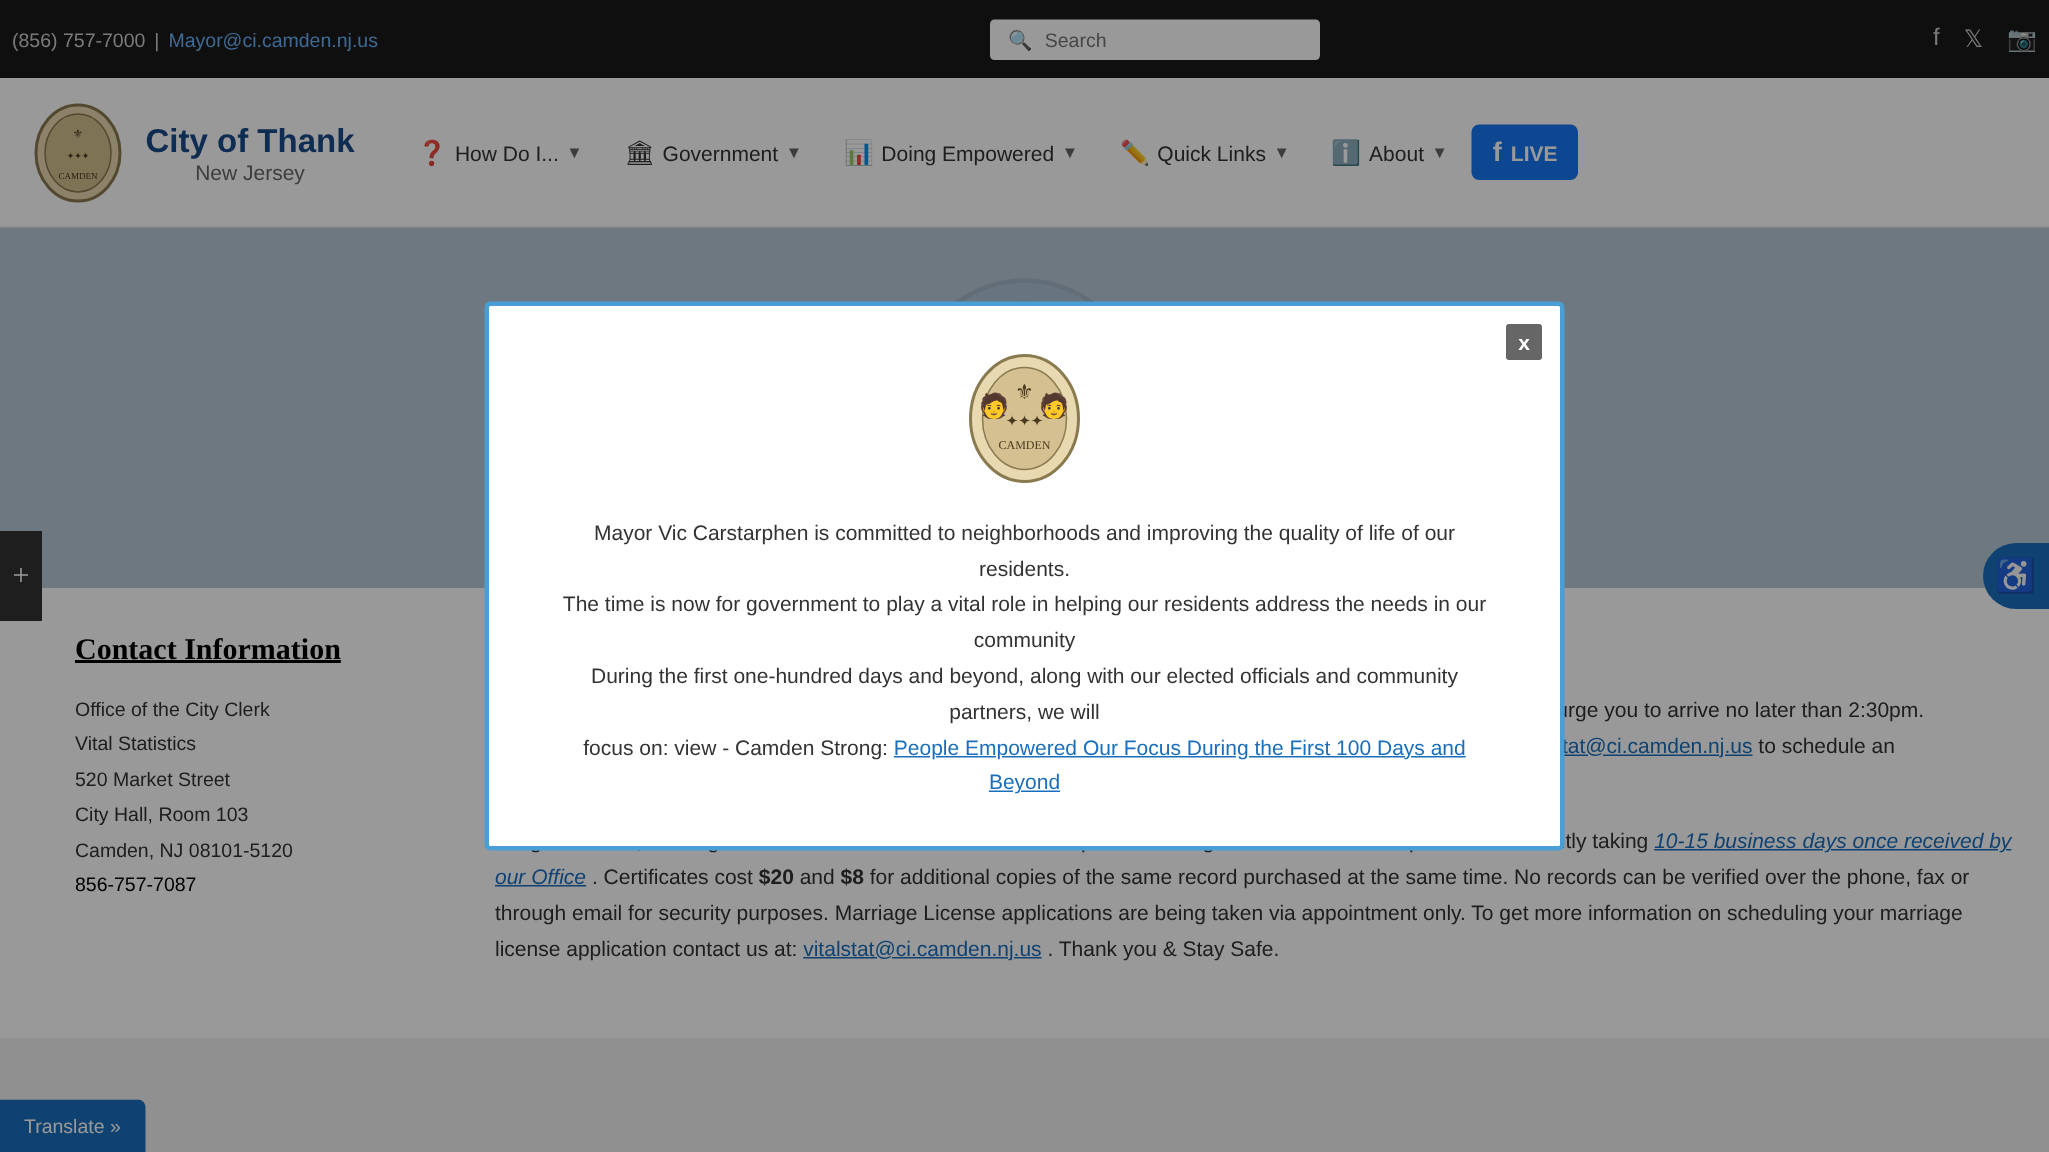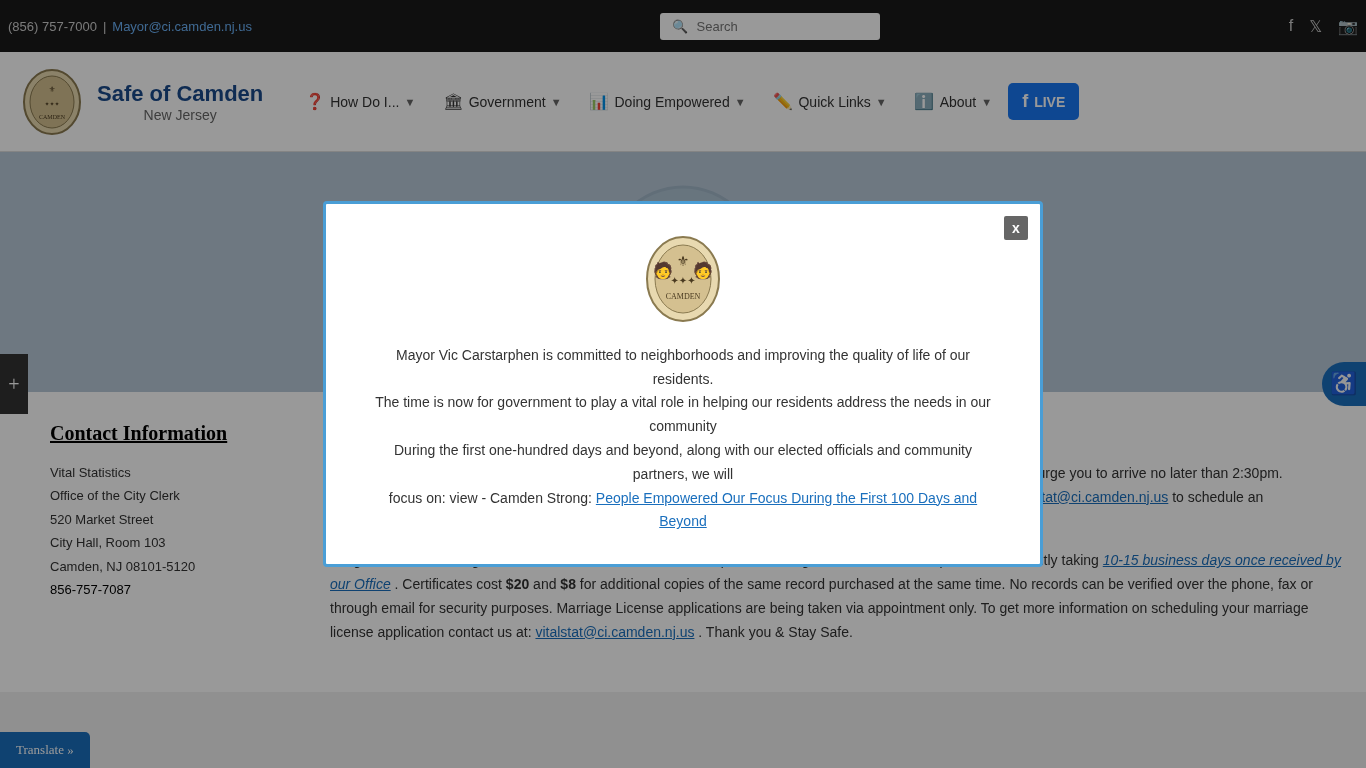--- a/index.html
+++ b/index.html
@@ -169,21 +169,21 @@
     #main-body strong { font-weight: bold; }
 
     
     #translate-bar {
       position: fixed;
       bottom: 0;
       left: 0;
       background: #1a6fbd;
       color: #fff;
       padding: 10px 16px;
-      font-family: Liberation Serif, serif;
+      font-family: Liberation Sans, sans-serif;
       font-size: 13px;
       cursor: pointer;
       border-radius: 0 5px 0 0;
       display: flex;
       align-items: center;
       gap: 6px;
     }
 
     
     #accessibility-btn {
@@ -288,21 +288,21 @@
   <a id="logo-area" href="#">
 
     <svg id="logo-shield" viewBox="0 0 65 75" xmlns="http://www.w3.org/2000/svg">
       <ellipse cx="32" cy="38" rx="28" ry="32" fill="#e8d9b0" stroke="#8a7a50" stroke-width="2"></ellipse>
       <ellipse cx="32" cy="38" rx="22" ry="26" fill="#d4c090" stroke="#8a7a50" stroke-width="1"></ellipse>
       <text x="32" y="28" text-anchor="middle" font-size="8" fill="#4a3a20" font-family="serif">⚜</text>
       <text x="32" y="42" text-anchor="middle" font-size="6" fill="#4a3a20" font-family="serif">✦✦✦</text>
       <text x="32" y="55" text-anchor="middle" font-size="6" fill="#4a3a20" font-family="serif">CAMDEN</text>
     </svg>
     <div id="logo-text">
-      <div class="city-of">Safe of Camden</div>
+      <div class="city-of">City of Thank</div>
       <div class="new-jersey">New Jersey</div>
     </div>
   </a>
 
   <nav id="nav-menu">
     <div class="nav-item">
       <span class="nav-icon">❓</span>
       <span>How Do I...</span>
       <span class="nav-arrow">▼</span>
     </div>
@@ -340,22 +340,22 @@
     <text x="100" y="70" text-anchor="middle" font-size="28" fill="#506070">⚜</text>
     <text x="100" y="100" text-anchor="middle" font-size="14" fill="#506070">✦✦✦✦✦</text>
     <text x="100" y="125" text-anchor="middle" font-size="12" fill="#506070">CAMDEN NJ</text>
   </svg>
 </div>
 
 <div id="main-content">
   <div id="sidebar">
     <div id="contact-info-title">Contact Information</div>
     <div id="contact-details">
+      <div>Office of the City Clerk</div>
       <div>Vital Statistics</div>
-      <div>Office of the City Clerk</div>
       <div>520 Market Street</div>
       <div>City Hall, Room 103</div>
       <div>Camden, NJ 08101-5120</div>
       <div class="phone-num">856-757-7087</div>
     </div>
   </div>
 
   <div id="main-body">
     <p>Welcome to the Office of Vital Statistics and Registry:</p>
     <p>

